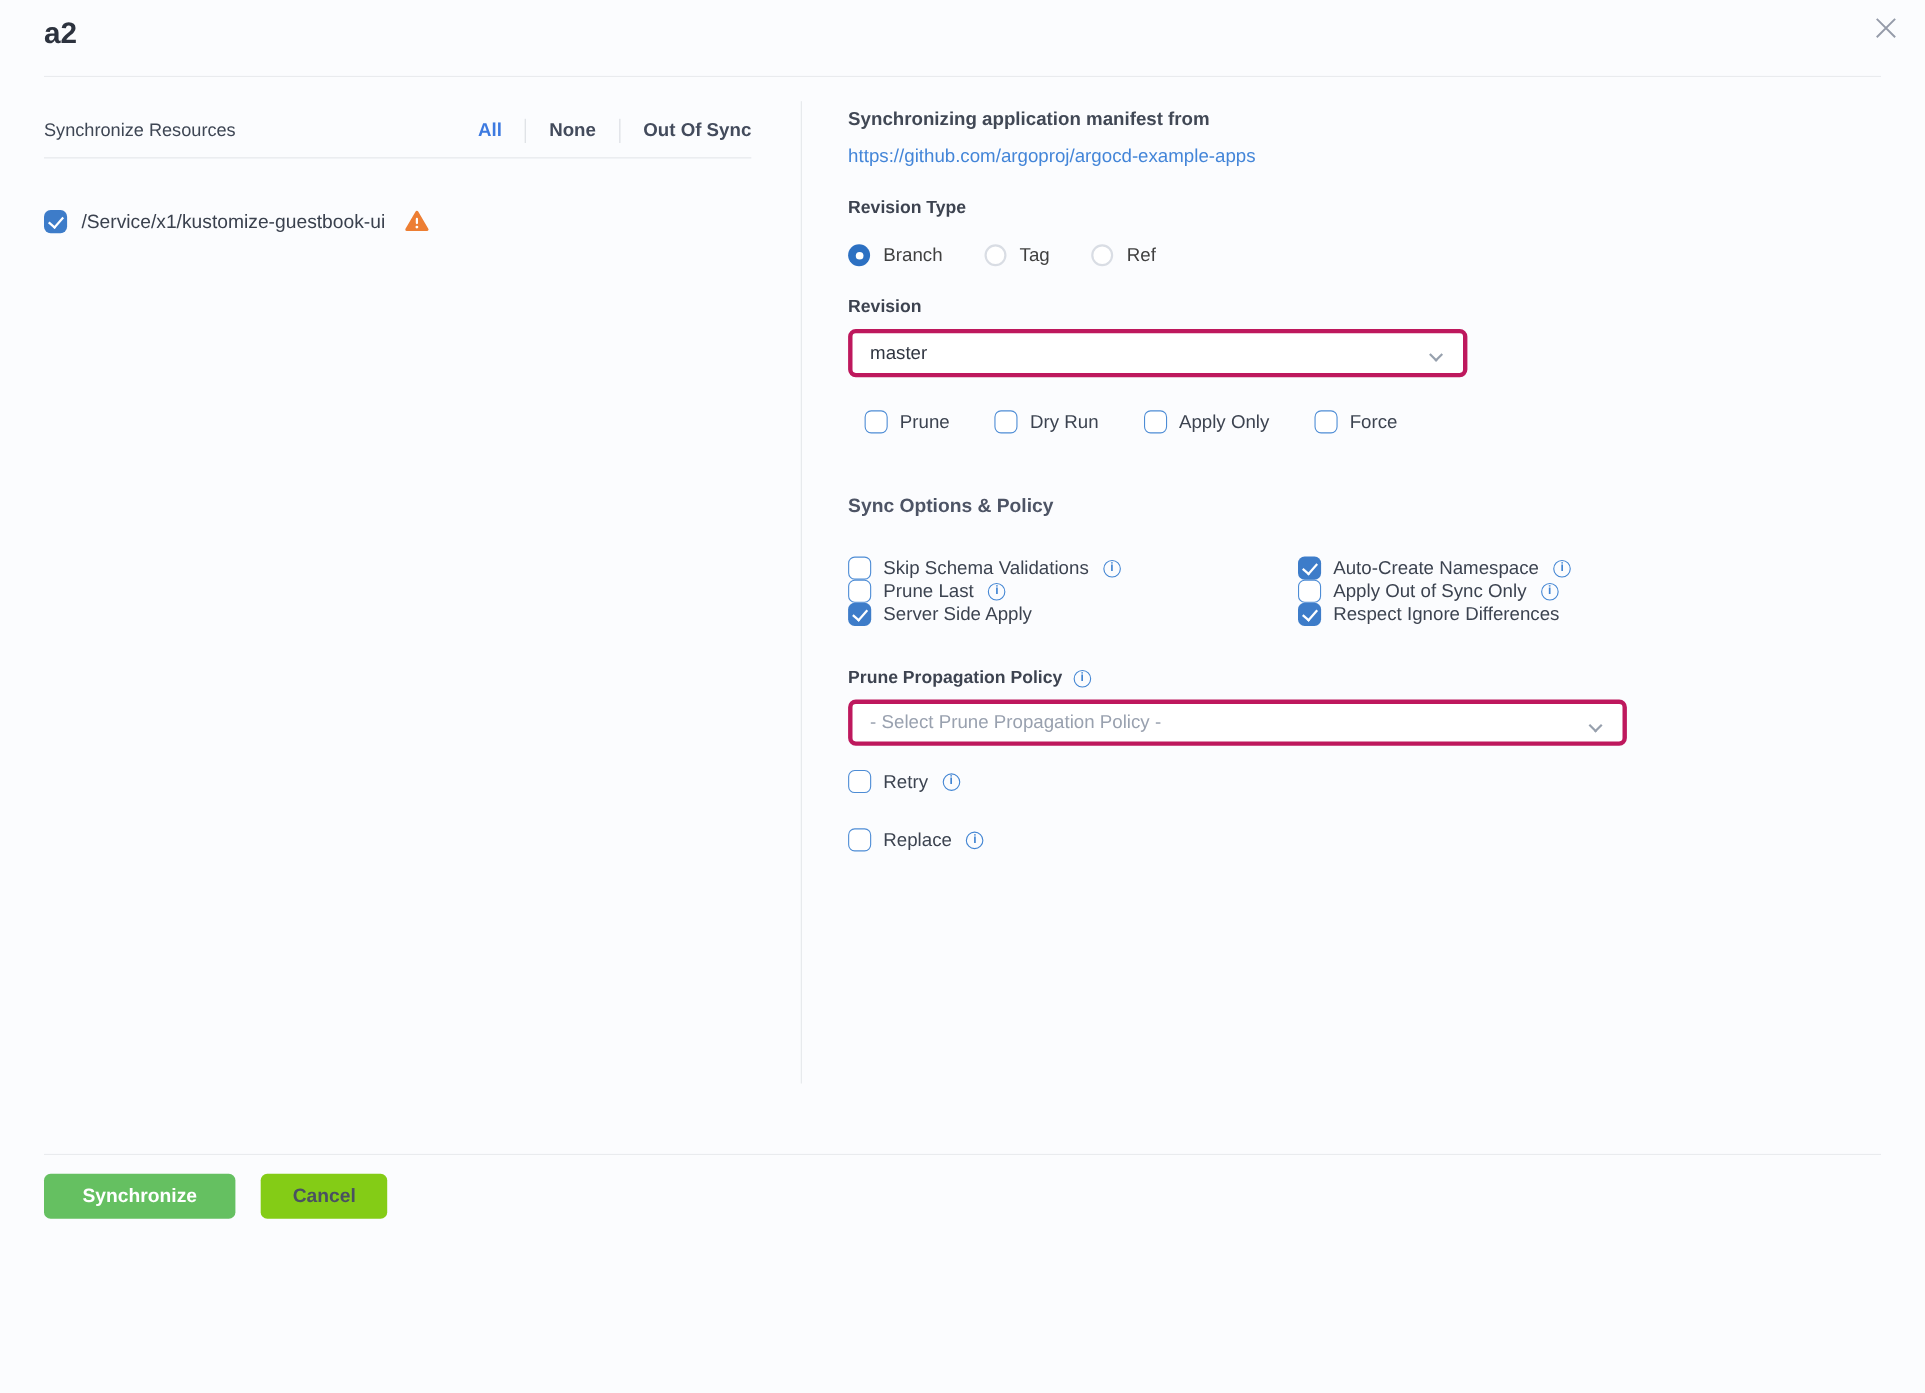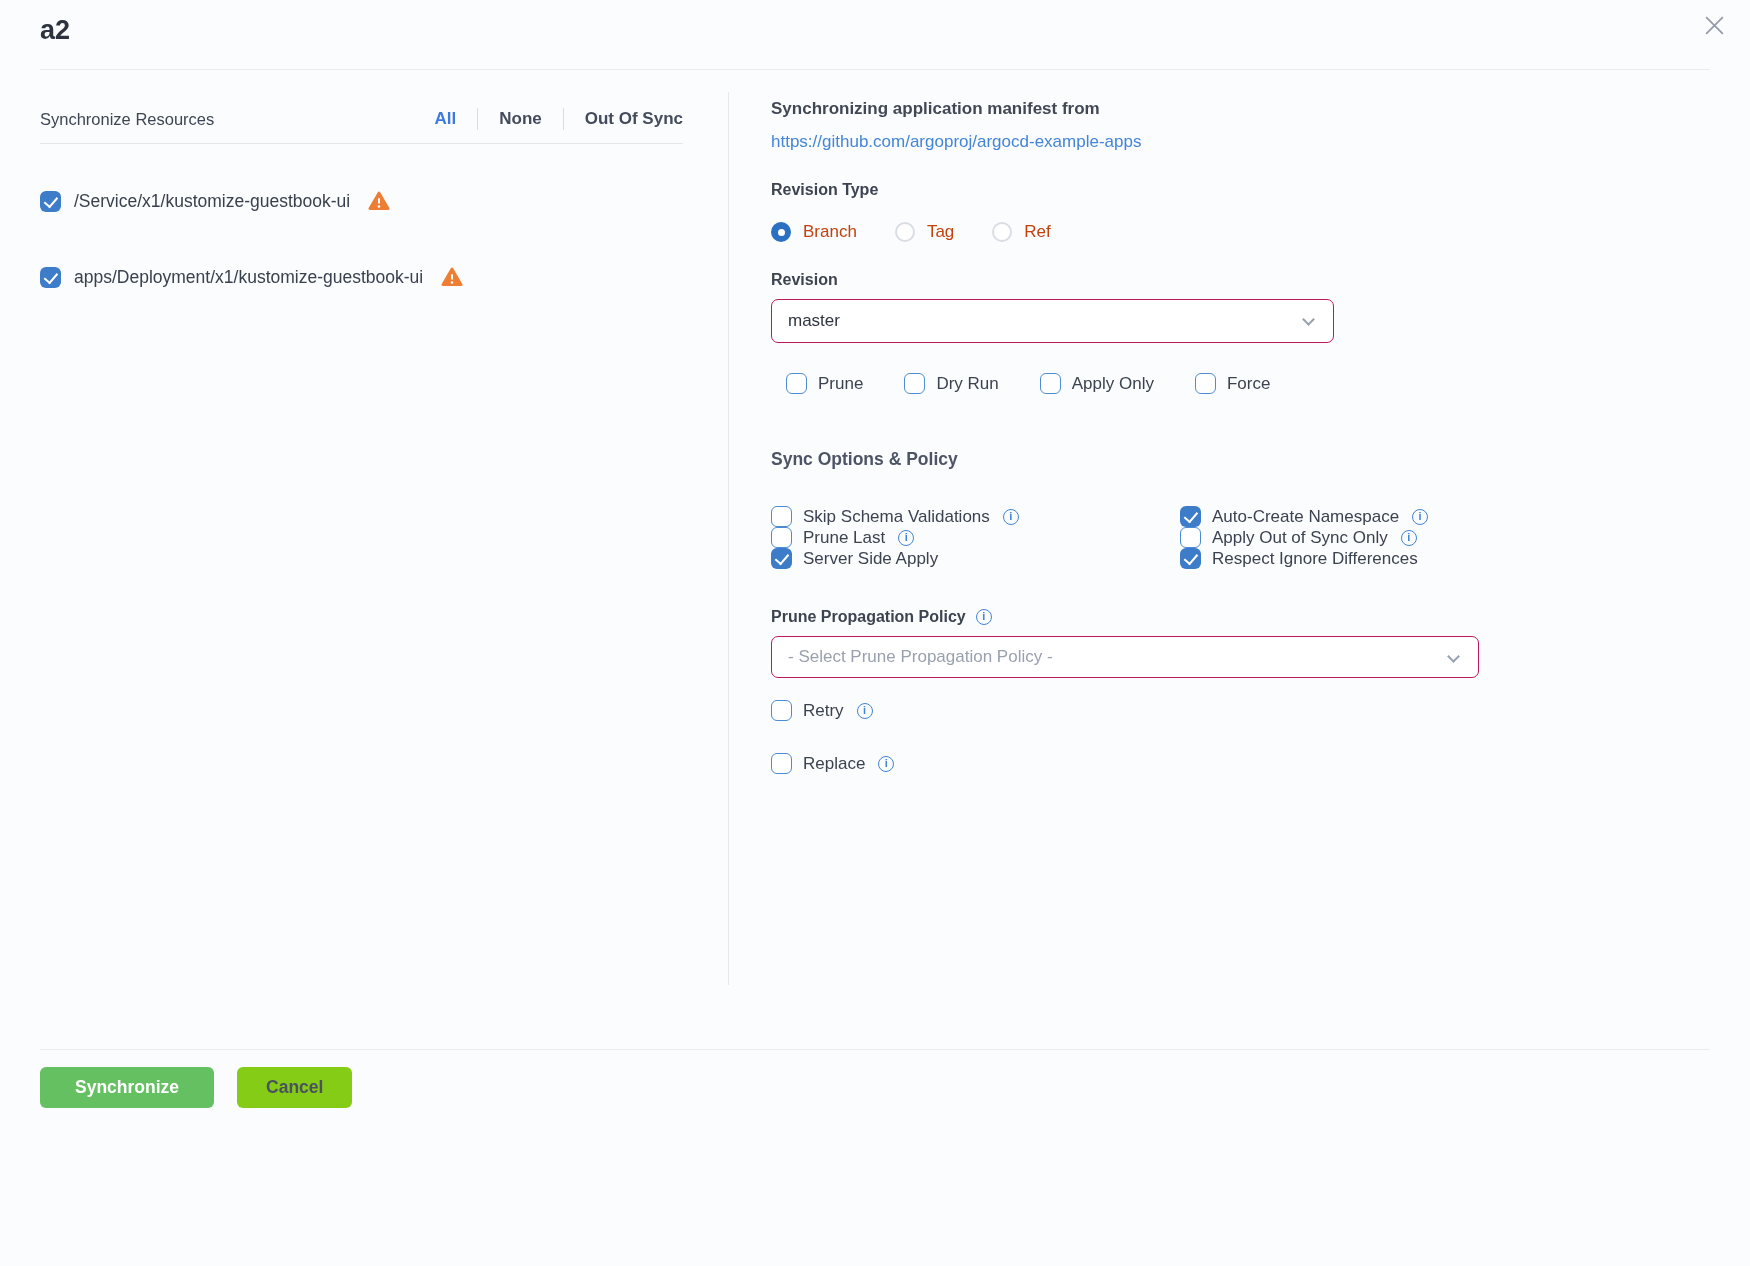--- a/index.html
+++ b/index.html
@@ -66,25 +66,25 @@
   
   .vdiv { position:absolute; left:728px; top:92px; width:1px; height:893px; background:#e5e8ec; }
 
   
   .right-panel { position:absolute; left:771px; top:98px; width:709px; }
   .manifest-heading { font-size:17px; font-weight:600; color:#414855; line-height:22px; }
   .manifest-url { margin-top:11px; font-size:17px; color:#4385d8; line-height:22px; cursor:pointer; display:inline-block; }
   .field-label { font-size:16px; font-weight:700; color:#3d4350; line-height:20px; }
   .lbl-revision-type { margin-top:27px; }
   .radio-row { margin-top:22px; display:flex; align-items:center; gap:38px; }
-  .radio-item { display:flex; align-items:center; gap:12px; font-size:17px; color:#c2410c; cursor:pointer; }
+  .radio-item { display:flex; align-items:center; gap:12px; font-size:17px; color:#404040; cursor:pointer; }
   .lbl-revision { margin-top:28px; }
   .select {
     position:relative; margin-top:9px; height:44px; background:#fff;
-    border:1px solid #be185d; border-radius:7px; display:flex; align-items:center;
+    border:4px solid #be185d; border-radius:7px; display:flex; align-items:center;
     padding:0 40px 0 16px; cursor:pointer;
   }
   .select-revision { width:563px; }
   .select-value { font-size:17px; color:#2f3540; }
   .select-policy { width:708px; height:42px; }
   .select-placeholder { font-size:17px; color:#99a1af; }
   .flags-row { margin-top:30px; display:flex; align-items:center; gap:26px; }
   .flag { display:flex; align-items:center; gap:11px; font-size:17px; color:#3c4350; cursor:pointer; height:21px;padding-left:15px; }
   .options-heading { margin-top:54px; font-size:17.5px; font-weight:600; color:#4d5465; line-height:22px; }
   .opt-grid { margin-top:36px; display:grid; grid-template-columns:409px auto; }
@@ -129,29 +129,20 @@
   <div class="res-row">
     <span class="cb checked"></span>
     <span class="res-label">/Service/x1/kustomize-guestbook-ui</span>
     <svg class="warn-icon" width="22" height="22" viewBox="0 0 24 24">
       <path d="M12 3.2 L22 20.3 H2 Z" fill="#ed7e33" stroke="#ed7e33" stroke-width="3" stroke-linejoin="round"></path>
       <rect x="10.9" y="8.7" width="2.2" height="6.4" rx="1.1" fill="#fff"></rect>
       <circle cx="12" cy="17.9" r="1.4" fill="#fff"></circle>
     </svg>
   </div>
 
-  <div class="res-row">
-    <span class="cb checked"></span>
-    <span class="res-label">apps/Deployment/x1/kustomize-guestbook-ui</span>
-    <svg class="warn-icon" width="22" height="22" viewBox="0 0 24 24">
-      <path d="M12 3.2 L22 20.3 H2 Z" fill="#ed7e33" stroke="#ed7e33" stroke-width="3" stroke-linejoin="round"></path>
-      <rect x="10.9" y="8.7" width="2.2" height="6.4" rx="1.1" fill="#fff"></rect>
-      <circle cx="12" cy="17.9" r="1.4" fill="#fff"></circle>
-    </svg>
-  </div>
 </div>
 
 <div class="vdiv"></div>
 
 <div class="right-panel">
   <div class="manifest-heading">Synchronizing application manifest from</div>
   <a class="manifest-url">https://github.com/argoproj/argocd-example-apps</a>
 
   <div class="field-label lbl-revision-type">Revision Type</div>
   <div class="radio-row">

